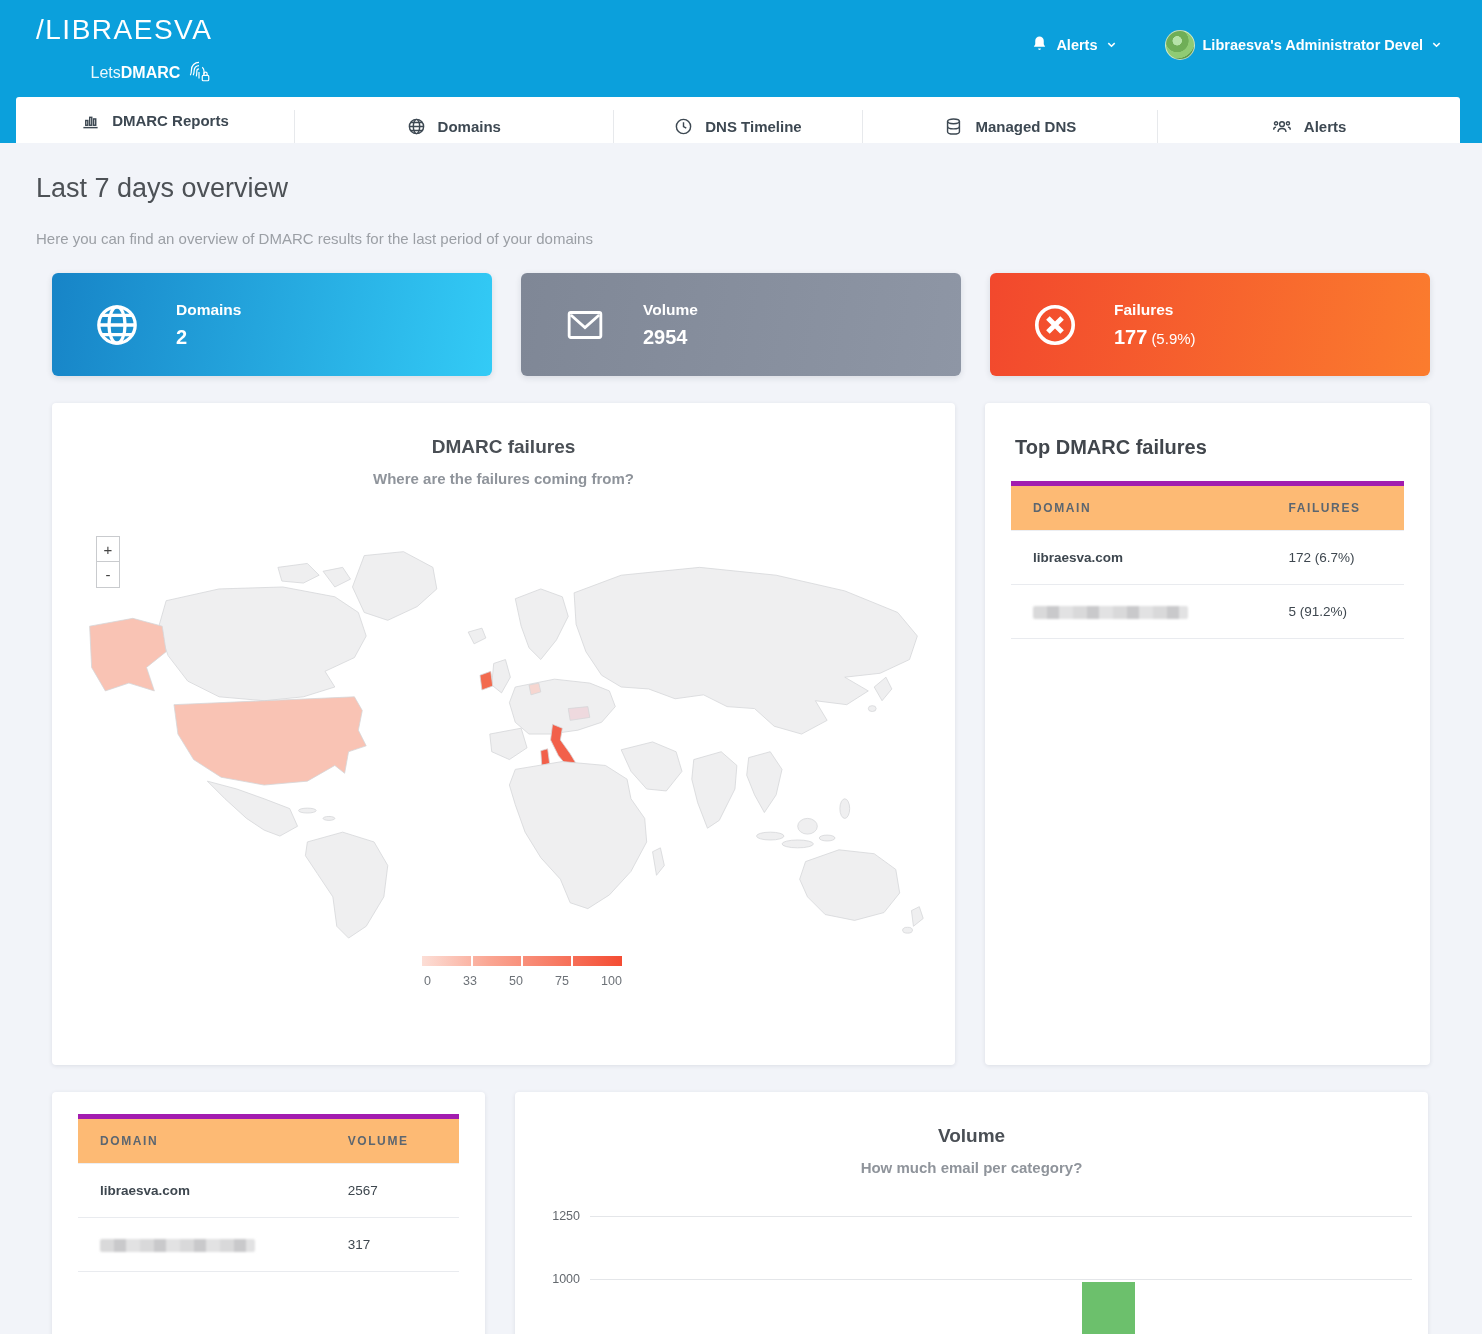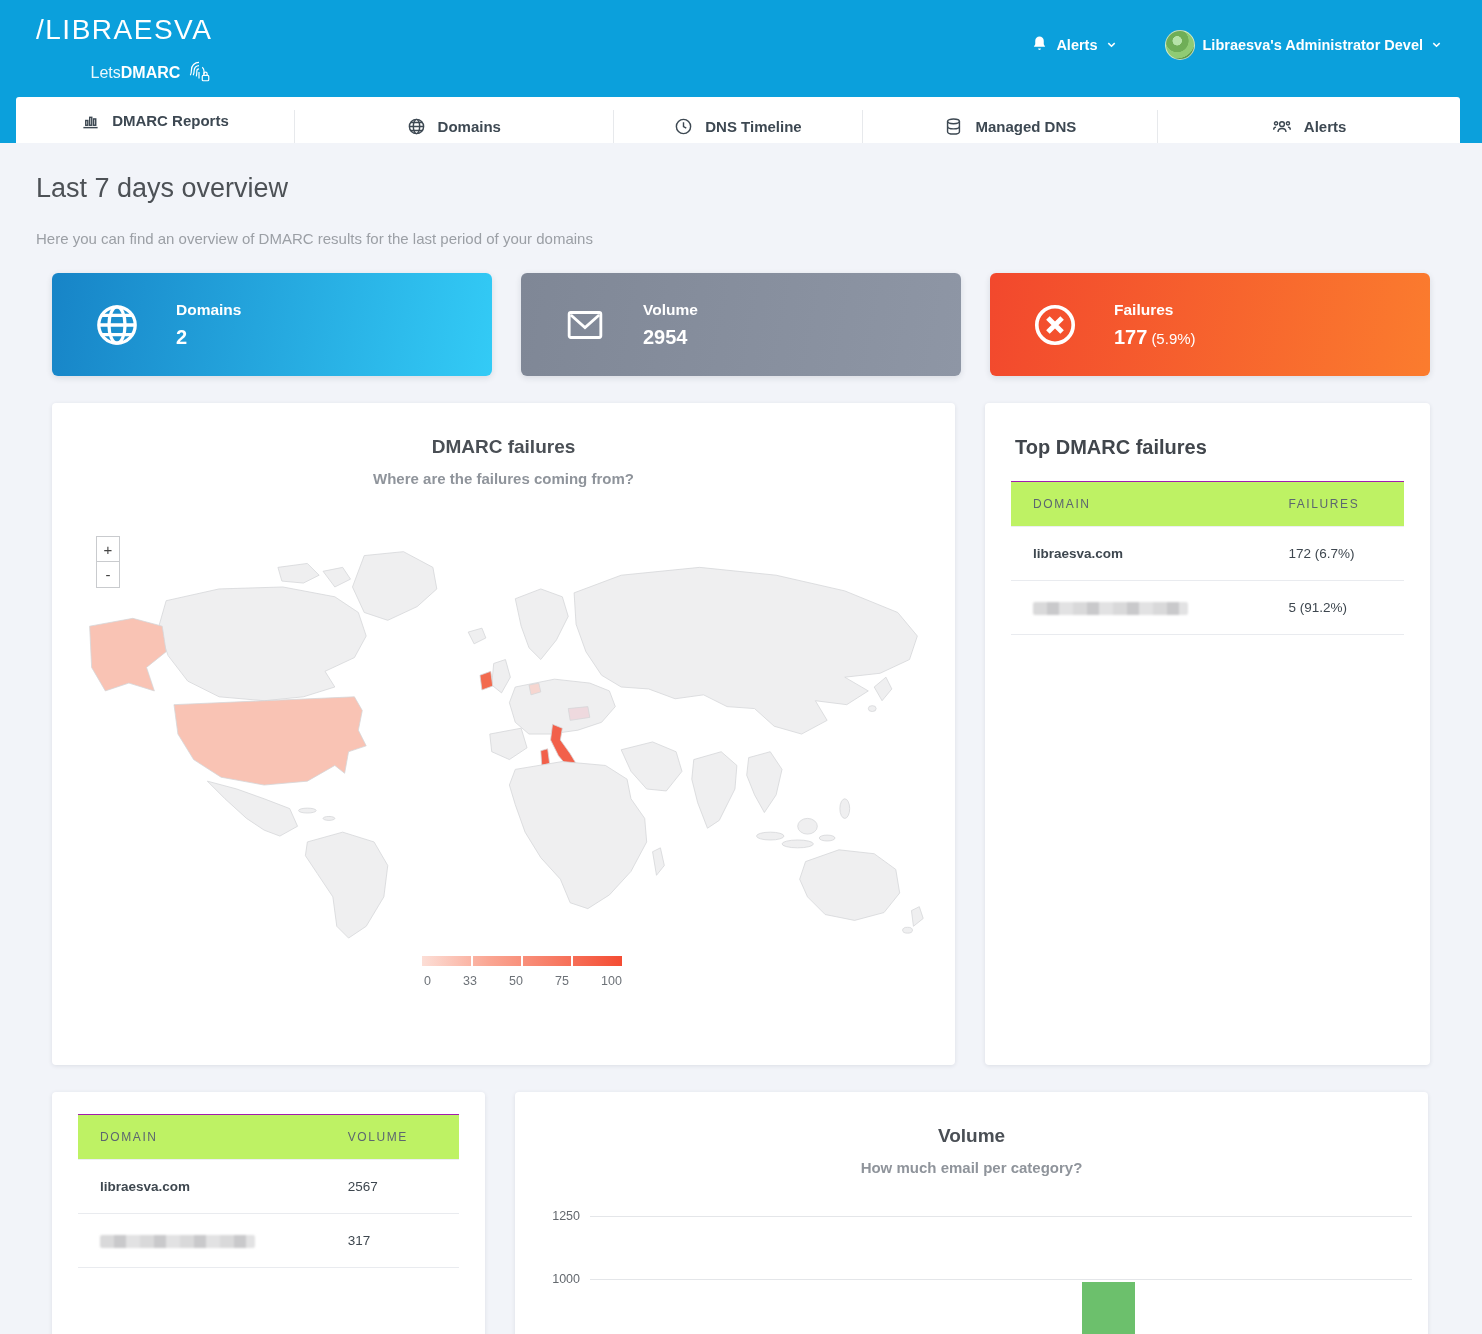--- a/index.html
+++ b/index.html
@@ -62,21 +62,21 @@
   .zoom-btn { width:24px; height:26px; background:#fff; border:1px solid #c9cbce; font-size:15px; color:#444; cursor:pointer; line-height:1; font-family:inherit; }
   .zoom-btn + .zoom-btn { border-top:none; }
   .legend { position:absolute; left:350px; bottom:-40px; width:200px; }
   .legend-bar { height:10px; background:
       linear-gradient(to right, transparent 0 24.6%, #fff 24.6% 25.4%, transparent 25.4% 49.6%, #fff 49.6% 50.4%, transparent 50.4% 74.6%, #fff 74.6% 75.4%, transparent 75.4%),
       linear-gradient(to right,#fcded6,#faa693,#f77a63,#f44c33); }
   .legend-ticks { display:flex; justify-content:space-between; font-size:12.5px; color:#6d7278; margin-top:8px; padding:0 0 0 2px; }
 
   
   .dash-table { width:calc(100% - 52px); margin:22px 26px 0; border-collapse:collapse; font-size:13.5px; }
-  .dash-table th { background:#bef264; border-top:1px solid #a21caf; border-bottom:1px solid #eceef2; text-align:left; font-size:12px; letter-spacing:1.6px; color:#5c6670; font-weight:400; padding:15px 0 15px 22px; }
+  .dash-table th { background:#fdba74; border-top:5px solid #a21caf; border-bottom:1px solid #eceef2; text-align:left; font-size:12px; letter-spacing:1.6px; color:#5c6670; font-weight:700; padding:15px 0 15px 22px; }
   .dash-table td { border-bottom:1px solid #e9ebef; padding:19px 0 19px 22px; color:#3e474f; }
   .dash-table td.domain { font-weight:700; }
   .dash-table th:nth-child(2), .dash-table td:nth-child(2) { width:35%; }
   .redacted { display:inline-block; width:155px; height:13px; border-radius:2px; vertical-align:middle;
       background:repeating-linear-gradient(90deg,#d9d9da 0 14px,#c9c9cb 14px 26px,#e2e2e3 26px 40px); filter:blur(1.2px); }
 
   
   .volume-table-card { width:433px; flex:none; height:260px; }
   .chart-card { width:913px; flex:none; height:260px; }
   .chart-area { position:absolute; left:75px; right:16px; top:114px; bottom:0; }

